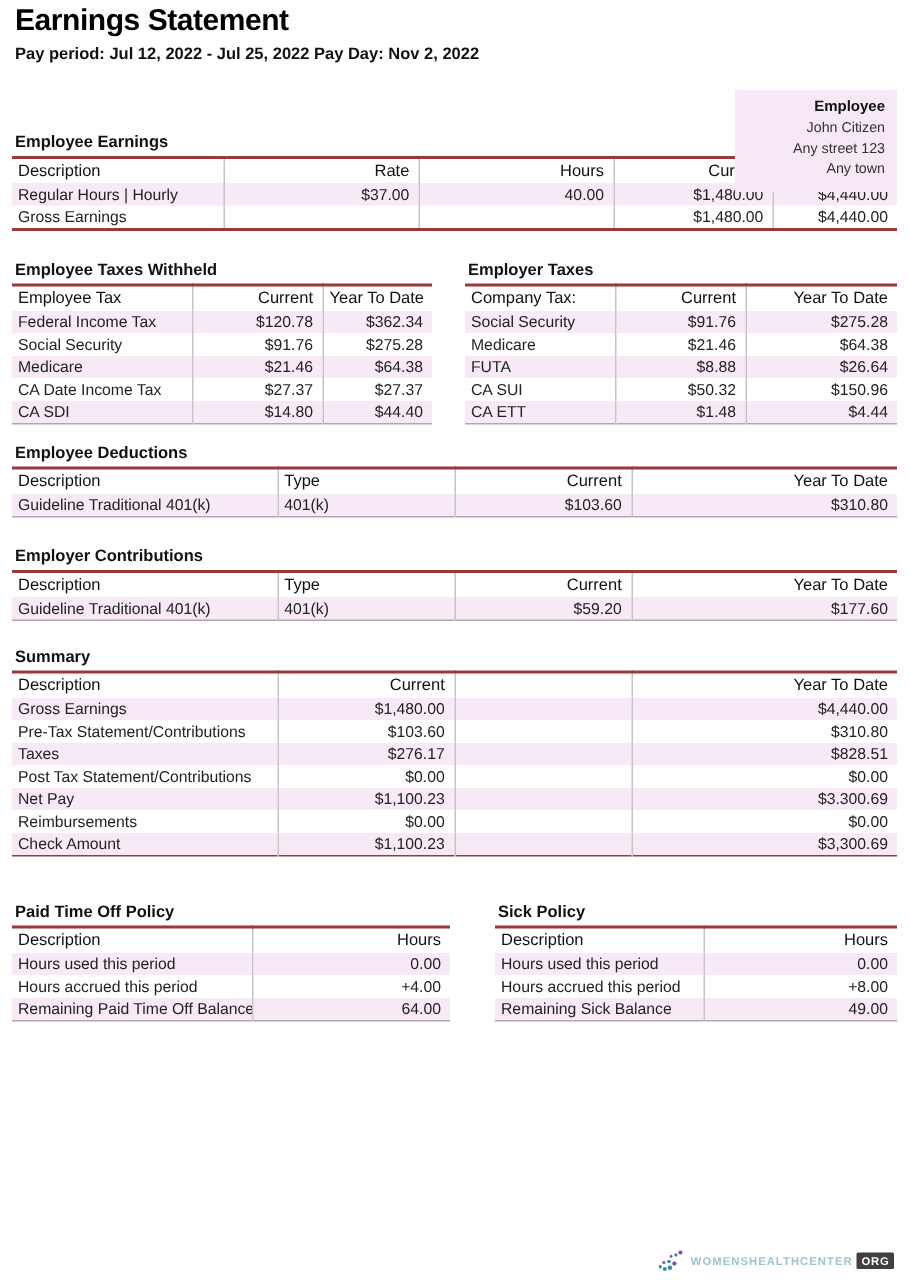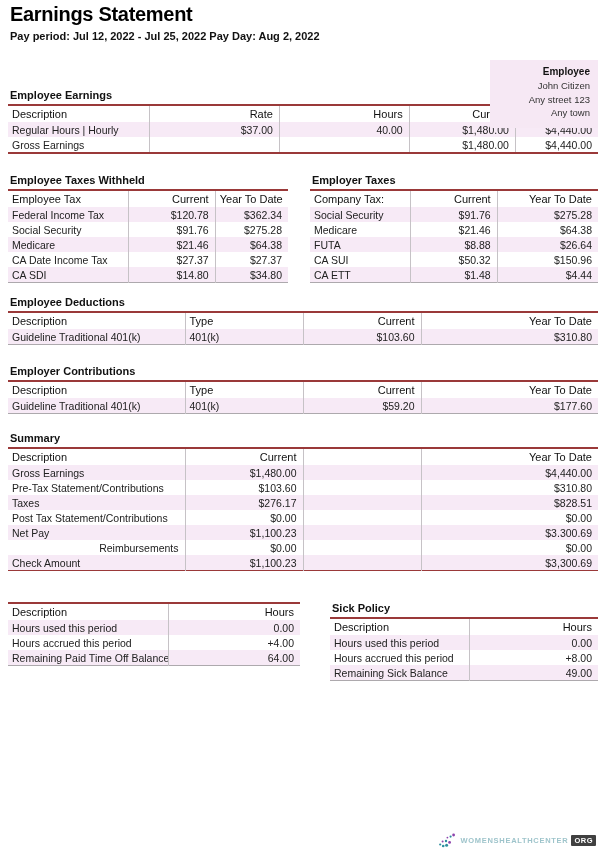--- a/index.html
+++ b/index.html
@@ -85,21 +85,21 @@
     padding: 1px 3px; border-radius: 1px;
   }
 </style>
 </head>
 <body>
 
 <div class="page">
   <div class="content">
 
     <div class="doc-title">Earnings Statement</div>
-    <div class="pay-line">Pay period: Jul 12, 2022 - Jul 25, 2022 Pay Day: Aug 2, 2022</div>
+    <div class="pay-line">Pay period: Jul 12, 2022 - Jul 25, 2022 Pay Day: Nov 2, 2022</div>
 
     <div class="employee-box">
       <div class="emp-label">Employee</div>
       <div class="emp-line">John Citizen</div>
       <div class="emp-line">Any street 123</div>
       <div class="emp-line">Any town</div>
     </div>
 
     <div class="sec-earnings">
       <div class="sec-title">Employee Earnings</div>
@@ -172,21 +172,21 @@
                 <td style="text-align: right;">$64.38</td>
               </tr>
               <tr>
                 <td style="text-align: left;">CA Date Income Tax</td>
                 <td style="text-align: right;">$27.37</td>
                 <td style="text-align: right;">$27.37</td>
               </tr>
               <tr>
                 <td style="text-align: left;">CA SDI</td>
                 <td style="text-align: right;">$14.80</td>
-                <td style="text-align: right;">$34.80</td>
+                <td style="text-align: right;">$44.40</td>
               </tr>
             </tbody>
           </table>
       </div>
       <div class="col-r">
         <div class="sec-title">Employer Taxes</div>
         <table class="tbl soft-bottom">
             <colgroup>
               <col style="width: 35%;">
               <col style="width: 30%;">
@@ -328,37 +328,38 @@
               <td style="text-align: right;"></td>
               <td style="text-align: right;">$0.00</td>
             </tr>
             <tr>
               <td style="text-align: left;">Net Pay</td>
               <td style="text-align: right;">$1,100.23</td>
               <td style="text-align: right;"></td>
               <td style="text-align: right;">$3.300.69</td>
             </tr>
             <tr>
-              <td style="text-align: right; margin-top: 32px;">Reimbursements</td>
+              <td style="text-align: left; margin-top: 32px;">Reimbursements</td>
               <td style="text-align: right;">$0.00</td>
               <td style="text-align: right;"></td>
               <td style="text-align: right;">$0.00</td>
             </tr>
             <tr>
               <td style="text-align: left;">Check Amount</td>
               <td style="text-align: right;">$1,100.23</td>
               <td style="text-align: right;"></td>
               <td style="text-align: right;">$3,300.69</td>
             </tr>
           </tbody>
         </table>
     </div>
 
     <div class="row-policies">
       <div class="col-l">
+        <div class="sec-title">Paid Time Off Policy</div>
         <table class="tbl soft-bottom">
             <colgroup>
               <col style="width: 55%;">
               <col style="width: 45%;">
             </colgroup>
             <thead>
               <tr>
                 <th style="text-align: left;">Description</th>
                 <th style="text-align: right;">Hours</th>
               </tr>

